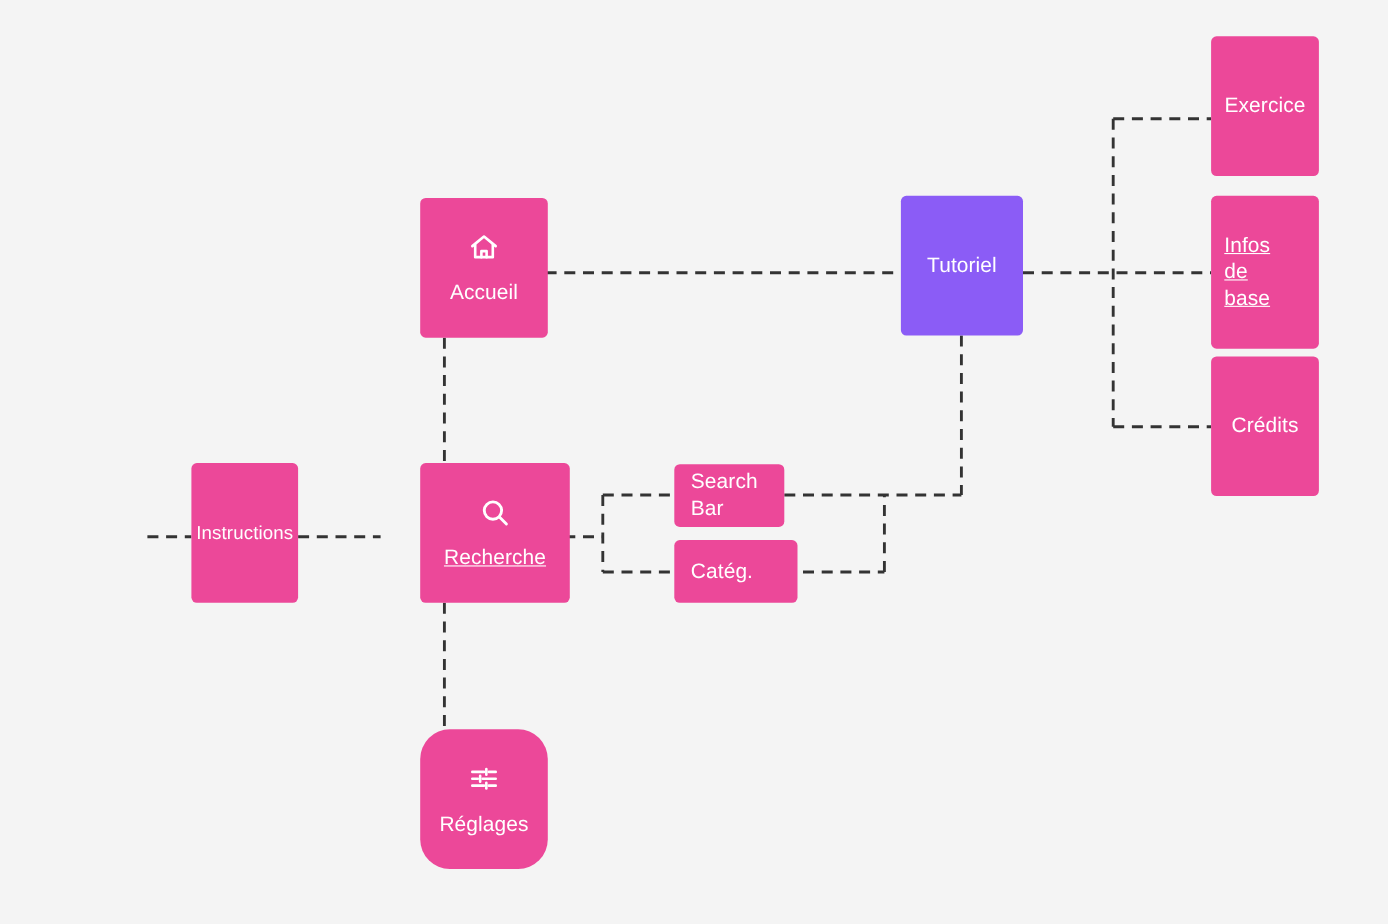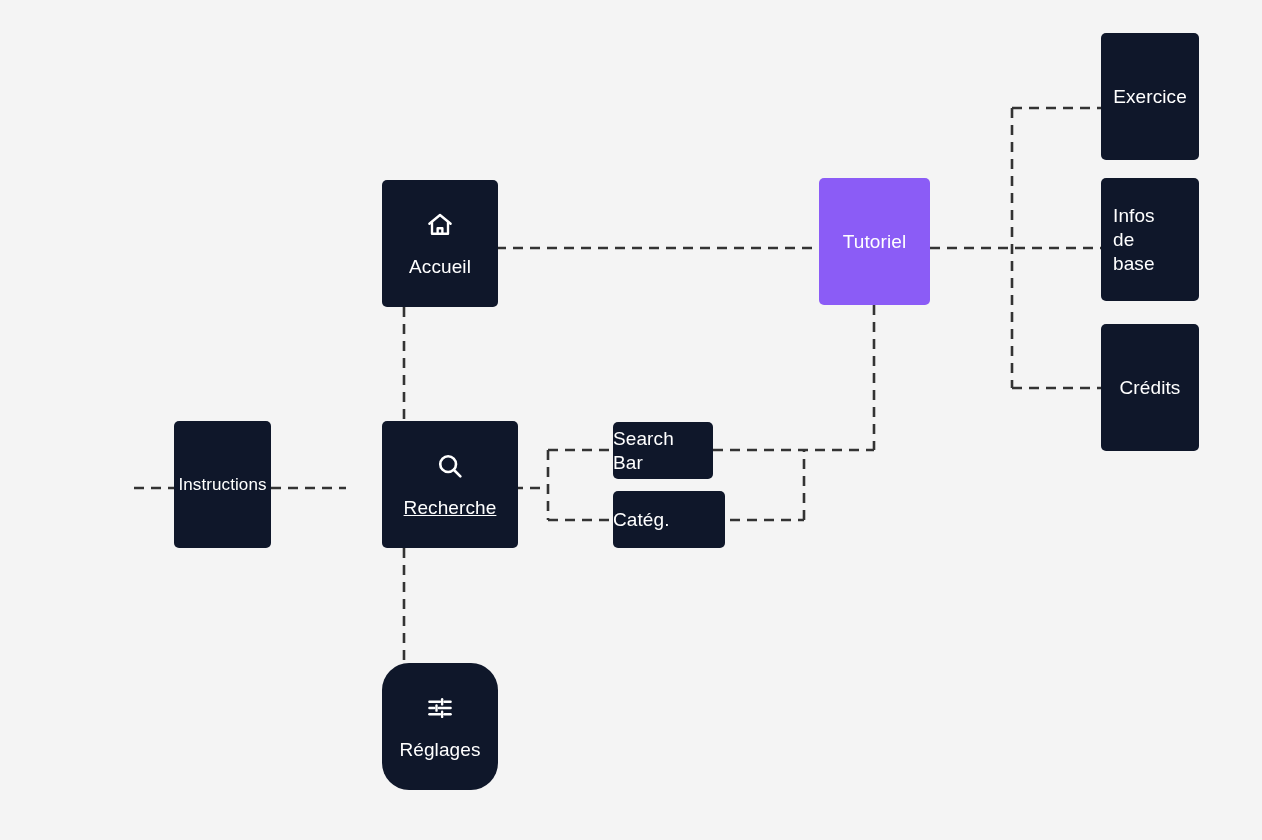--- a/index.html
+++ b/index.html
@@ -25,21 +25,21 @@
     left: 0;
     top: 0;
     width: 1262px;
     height: 840px;
     pointer-events: none;
   }
   .node {
     position: absolute;
     box-sizing: border-box;
     border-radius: 5px;
-    background: #0f172a;
+    background: #ec4899;
     color: #ffffff;
     display: flex;
     flex-direction: column;
     overflow: hidden;
   }
   .node.dark {
     background: #8b5cf6;
   }
   
   .node.iconed {
@@ -75,20 +75,21 @@
   }
   
   .node.leftalign {
     align-items: flex-start;
     justify-content: center;
   }
   .node.leftalign .node-label {
     font-size: 19px;
     line-height: 24px;
     text-align: left;
+    padding-left: 15px;
     white-space: pre-line;
     letter-spacing: 0.1px;
   }
   .node.leftalign.padbig .node-label {
     padding-left: 12px;
   }
 </style>
 </head>
 <body>
 
@@ -178,21 +179,21 @@
   </div>
 
   <div class="node dark centered" style="left:819px; top:178px; width:111px; height:127px;">
     <span class="node-label">Tutoriel</span>
   </div>
 
   <div class="node centered" style="left:1101px; top:33px; width:98px; height:127px;">
     <span class="node-label">Exercice</span>
   </div>
 
-  <div class="node leftalign padbig" style="left:1101px; top:178px; width:98px; height:123px;">
+  <div class="node leftalign padbig" style="left:1101px; top:178px; width:98px; height:139px;text-decoration:underline;">
     <span class="node-label">Infos
 de
 base</span>
   </div>
 
   <div class="node centered" style="left:1101px; top:324px; width:98px; height:127px;">
     <span class="node-label">Crédits</span>
   </div>
 
 </div>

